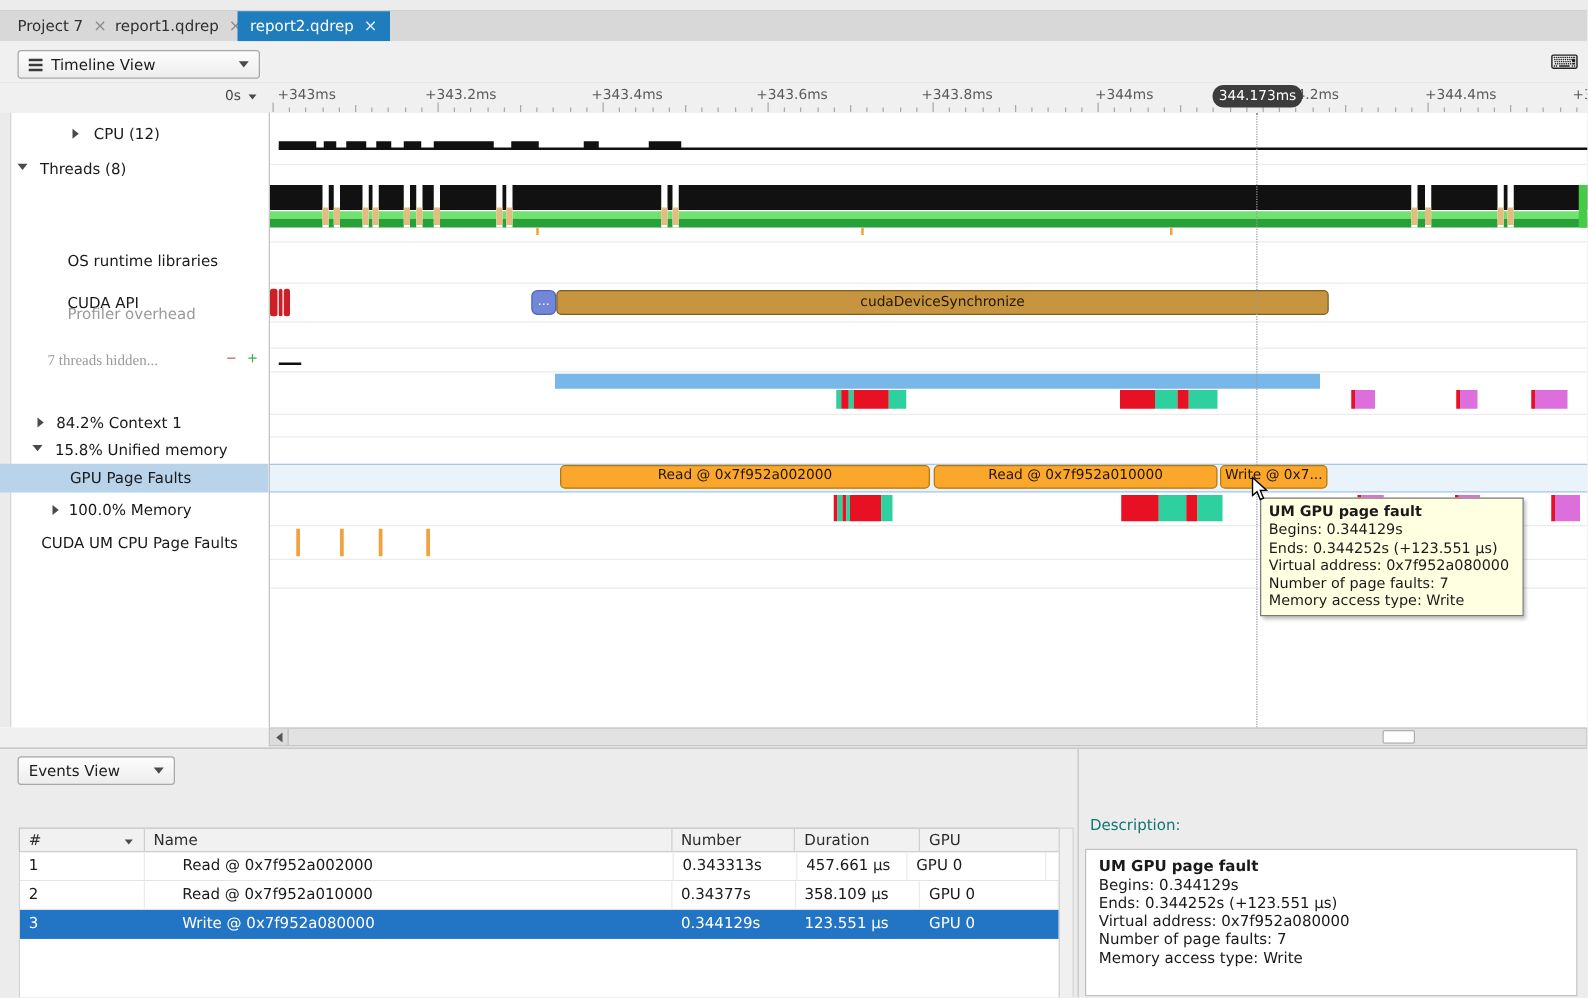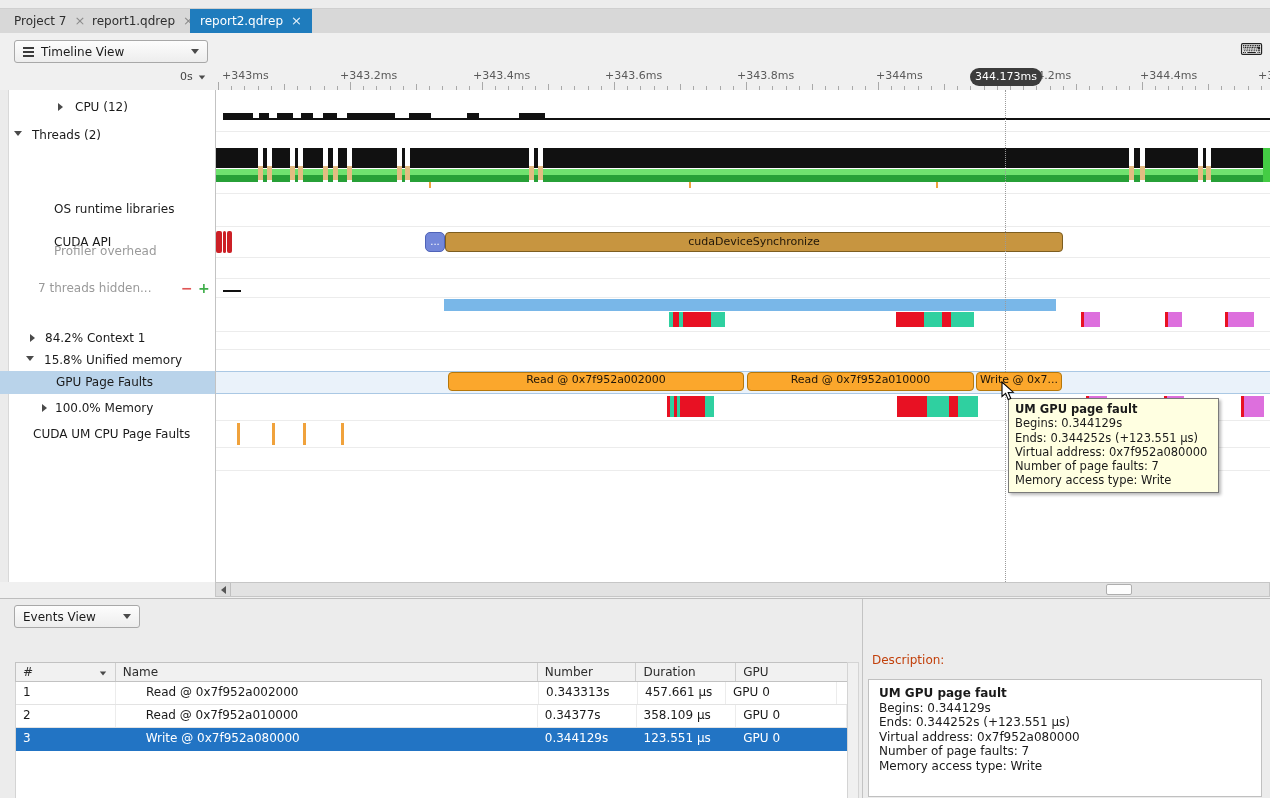--- a/index.html
+++ b/index.html
@@ -191,32 +191,32 @@
   </div>
 
   <div id="sidebar">
     <div id="side-gutter"></div>
     <div class="side-row" style="top:6px;margin-left:40px;">
       <span class="tri-r" style="left:18px;"></span>
       <span class="lbl" style="left:35px;">CPU (12)</span>
     </div>
     <div class="side-row" style="top:34px;">
       <span class="tri-d" style="left:14px;"></span>
-      <span class="lbl" style="left:32px;">Threads (2)</span>
+      <span class="lbl" style="left:32px;">Threads (8)</span>
     </div>
     <div class="side-row" style="top:141px;">
       <span class="lbl" style="left:54px;">CUDA API</span>
     </div>
     <div class="side-row" style="top:108px;">
       <span class="lbl" style="left:54px;">OS runtime libraries</span>
     </div>
     <div class="side-row dim" style="top:150px;">
       <span class="lbl" style="left:54px;">Profiler overhead</span>
     </div>
-    <div class="side-row dim" style="top:187px;">
+    <div class="side-row dim" style="top:187px;font-family:Liberation Serif, serif;">
       <span class="lbl" style="left:38px;">7 threads hidden...</span>
       <span class="mini-plus" style="left:181px;color:#e05555;">−</span>
       <span class="mini-plus" style="left:198px;color:#3fae4a;">+</span>
     </div>
     <div class="side-row" style="top:237px;">
       <span class="tri-r" style="left:30px;"></span>
       <span class="lbl" style="left:45px;">84.2% Context 1</span>
     </div>
     <div class="side-row" style="top:259px;">
       <span class="tri-d" style="left:26px;"></span>
@@ -405,21 +405,21 @@
             <div class="td" style="width: 423px; padding-left: 30px;">Write @ 0x7f952a080000</div>
             <div class="td" style="width: 99px;">0.344129s</div>
             <div class="td" style="width: 100px;">123.551 µs</div>
             <div class="td" style="width: 111px;">GPU 0</div>
           </div>
         </div>
     </div>
     <div class="vdiv" style="left:847px;top:63px;width:12px;height:137px;background:#f0f0f0;border:1px solid #d4d4d4;box-sizing:border-box;"></div>
     <div class="vdiv" style="left:862px;top:0;width:1px;height:200px;"></div>
 
-    <div class="abs" style="left:872px;top:54px;color:#c2410c;">Description:</div>
+    <div class="abs" style="left:872px;top:54px;color:#0f766e;">Description:</div>
     <div id="desc-box">
       <div class="d-title">UM GPU page fault</div>
       <div id="desc-lines">
           <div>Begins: 0.344129s</div>
           <div>Ends: 0.344252s (+123.551 µs)</div>
           <div>Virtual address: 0x7f952a080000</div>
           <div>Number of page faults: 7</div>
           <div>Memory access type: Write</div>
         </div>
     </div>

